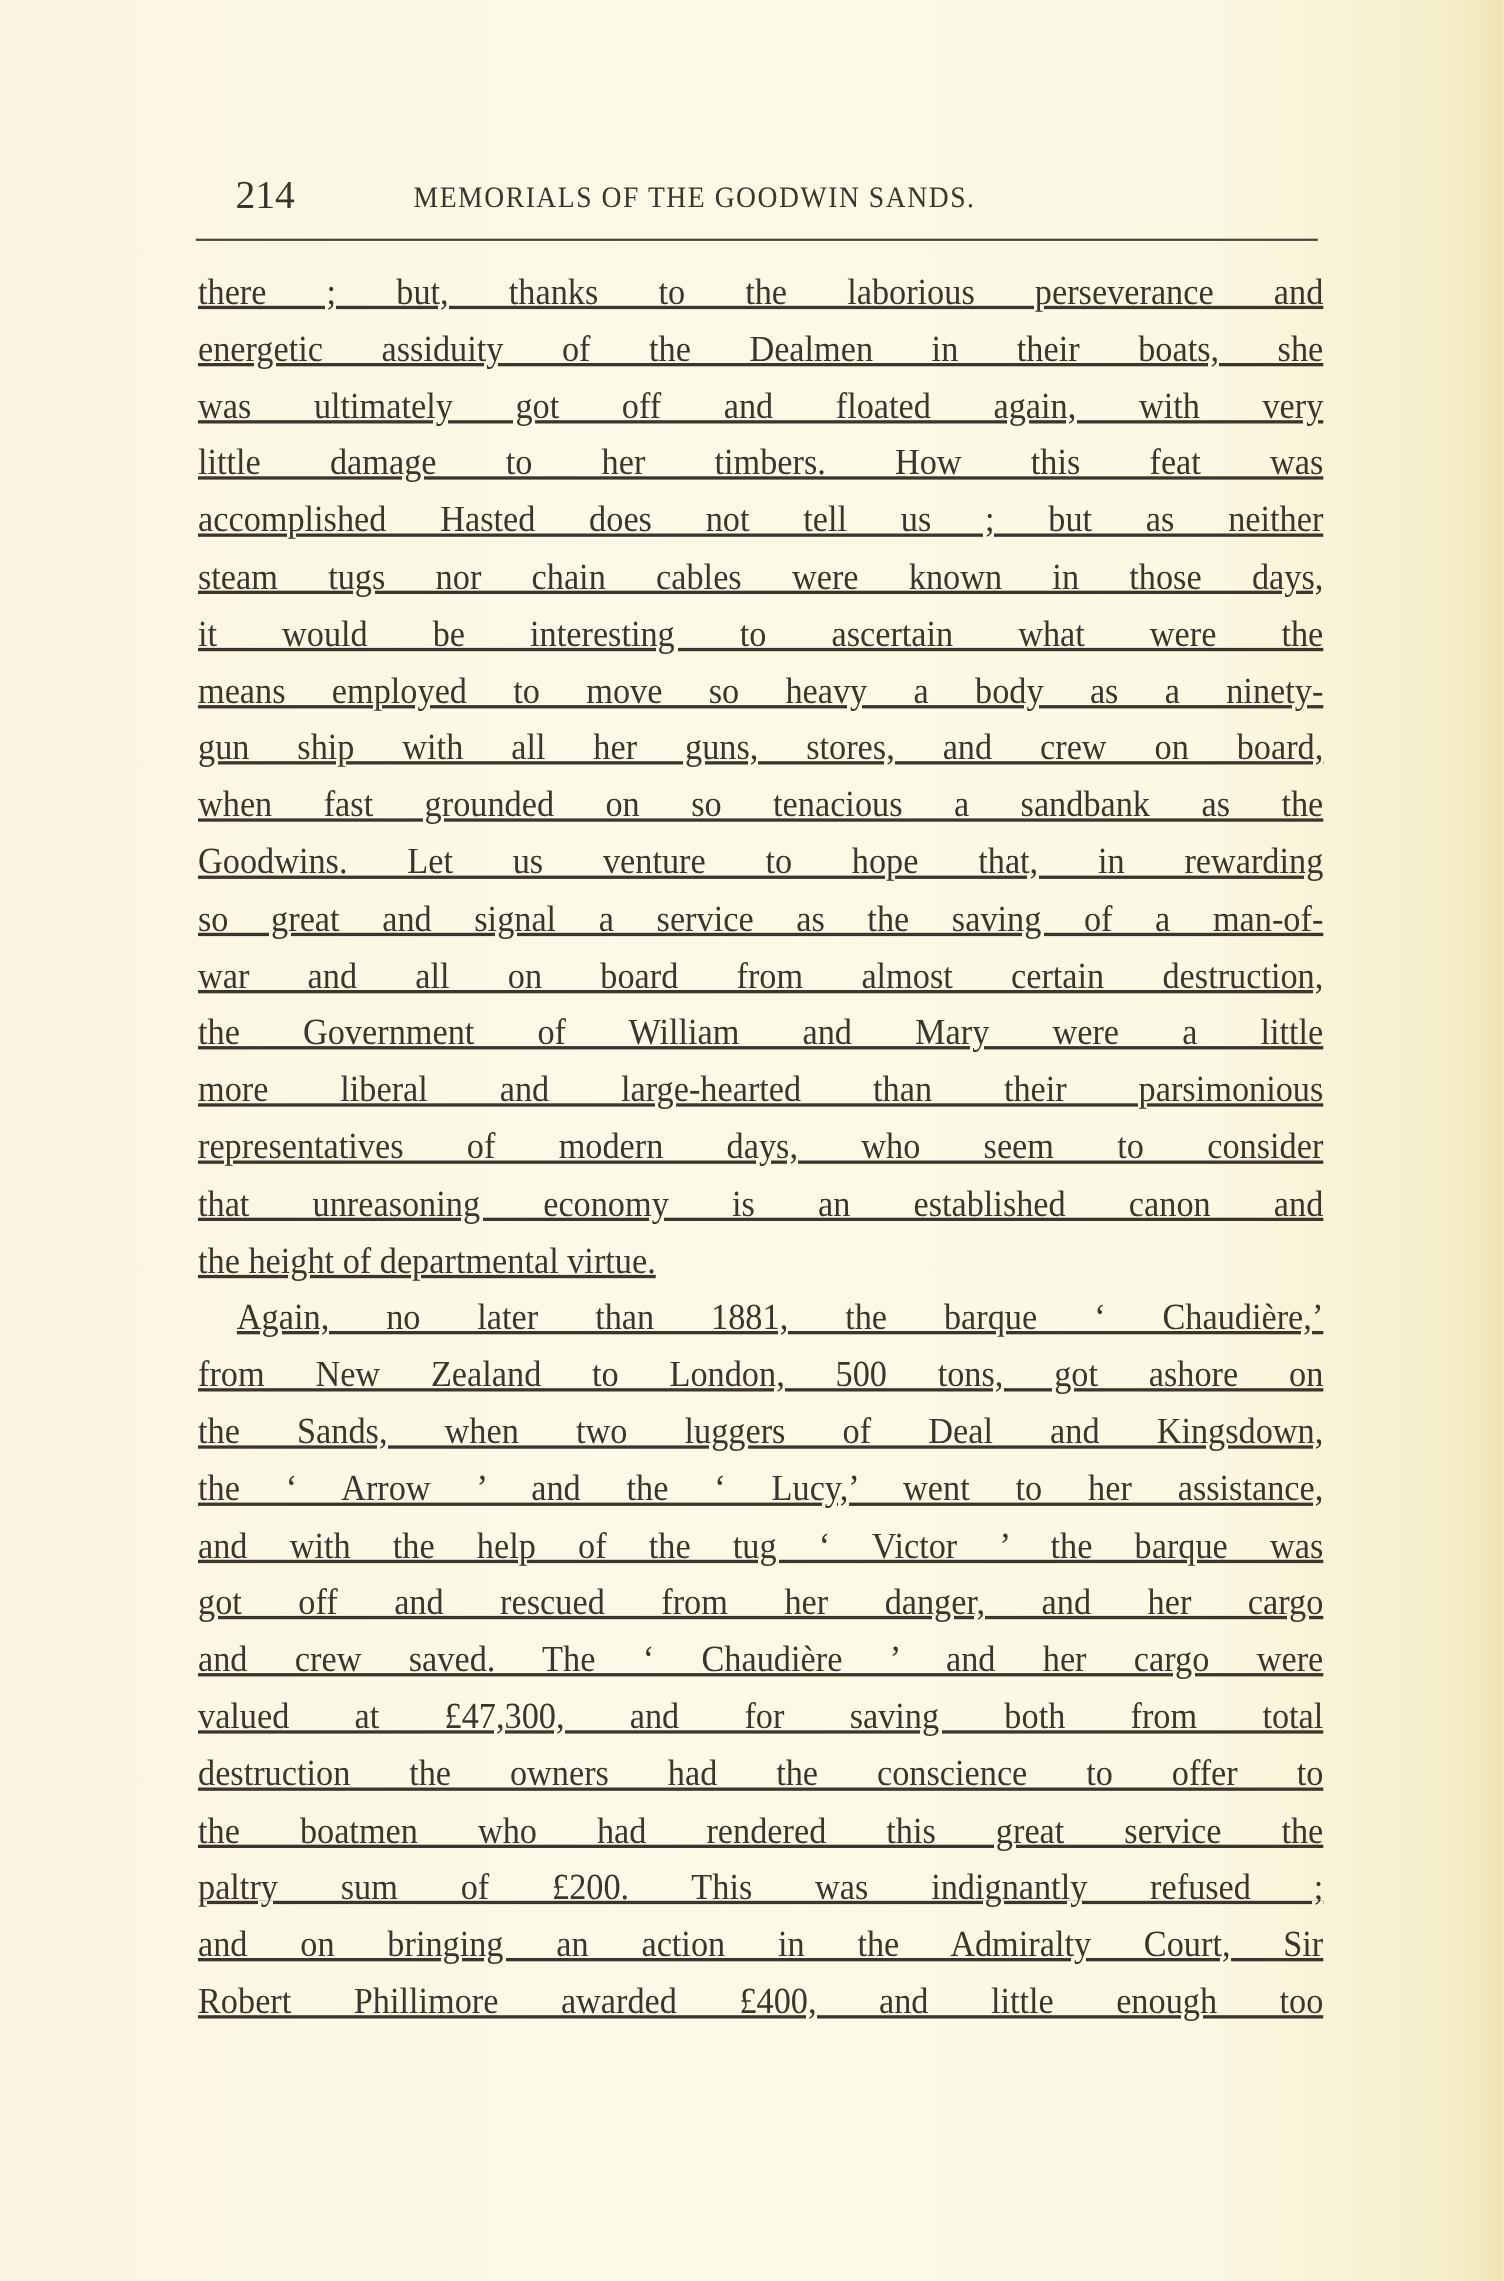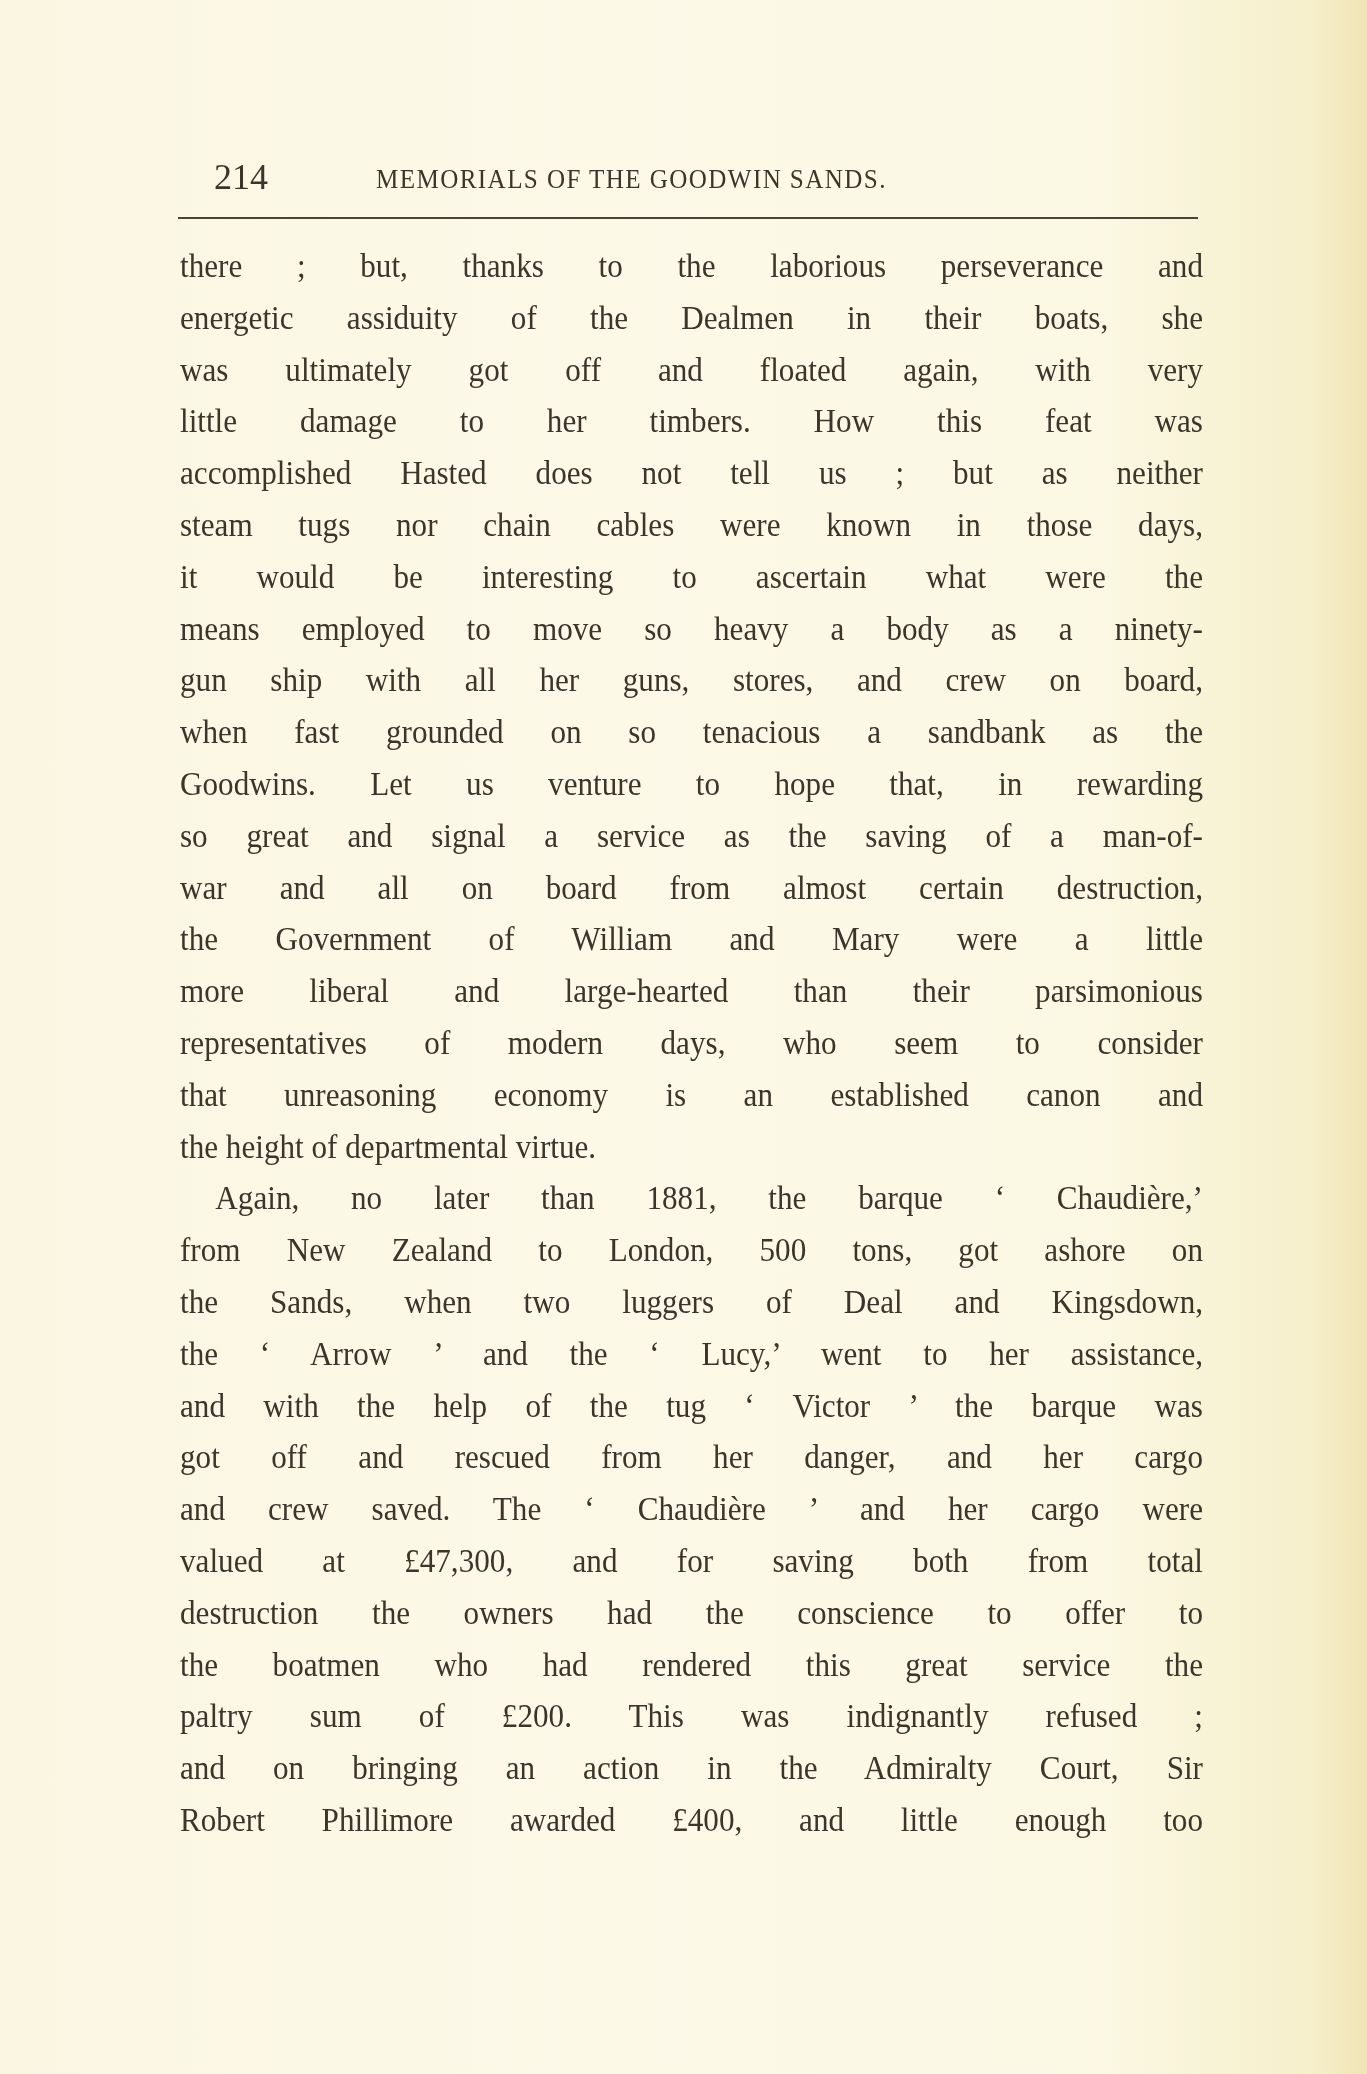--- a/index.html
+++ b/index.html
@@ -54,20 +54,21 @@
       top: 217px;
       width: 1020px;
       height: 2px;
       background: #4a4338;
     }
     .body-text {
       position: absolute;
       left: 180px;
       top: 240px;
       width: 1024px;
+      text-decoration: underline;
     }
     .line {
       display: block;
       height: 51.8px;
       line-height: 51.8px;
       font-size: 33.5px;
       white-space: nowrap;
       text-align: justify;
       text-align-last: justify;
       transform: scaleX(0.93);

